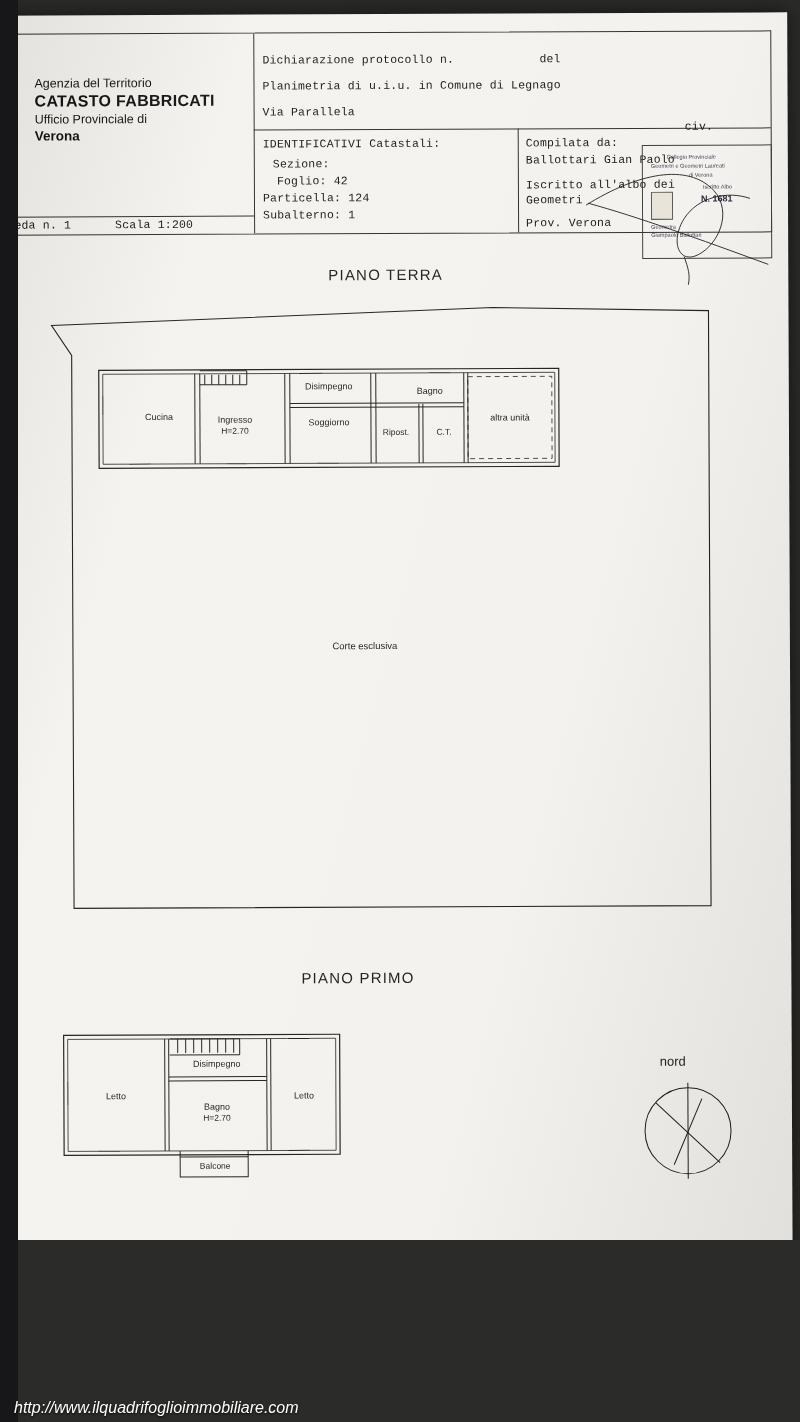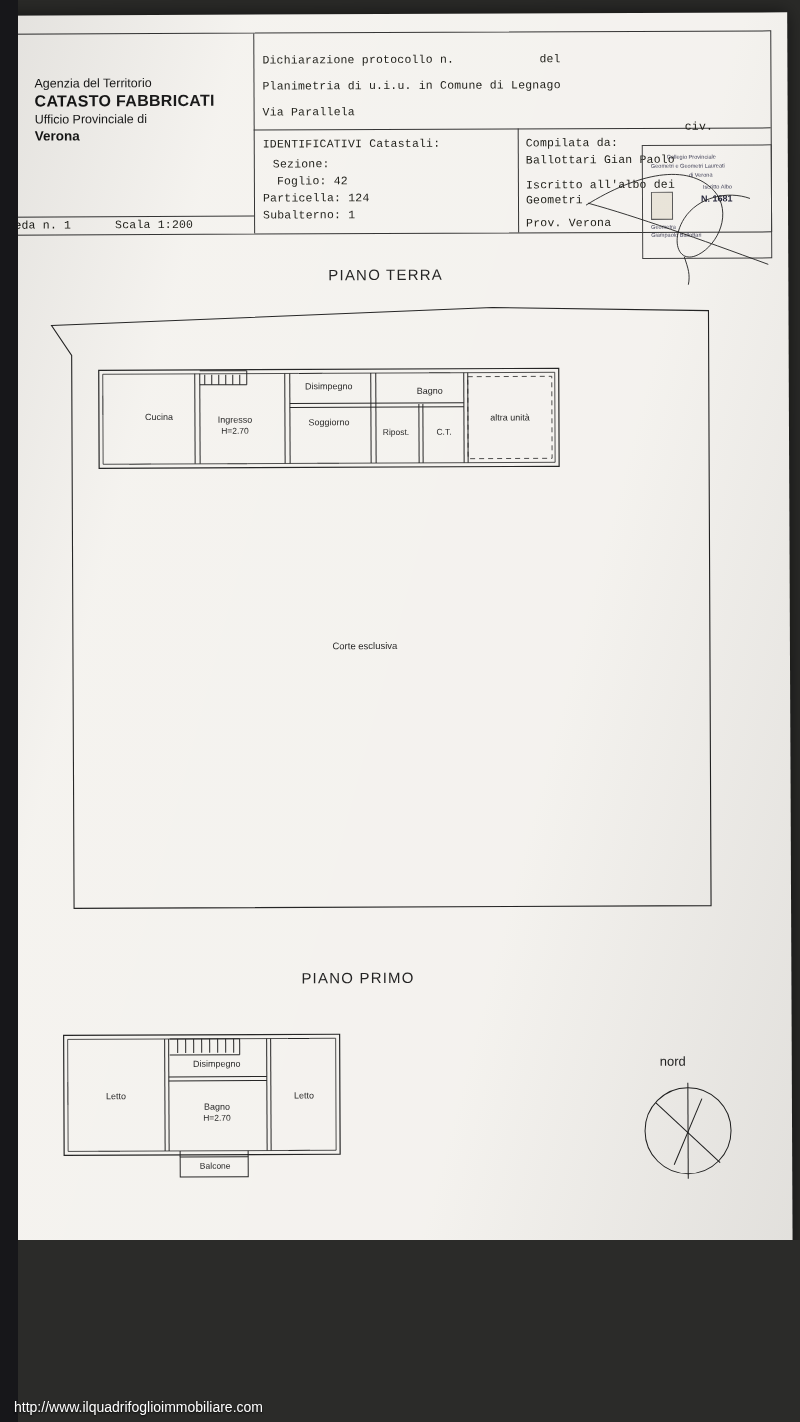--- a/index.html
+++ b/index.html
@@ -65,22 +65,22 @@
   .stamp .big{font-size:9px;color:#1d1d33;font-weight:bold;}
   .stampbox{position:absolute;left:8px;top:46px;width:20px;height:26px;border:1px solid #555;background:#e8e3d8;}
   .nord{position:absolute;left:658px;top:1041px;font-size:13px;color:#1c1c1c;}
   
   .bot{position:absolute;color:#e9e6df;font-size:10.5px;font-family:"Liberation Serif", serif;
        transform:rotate(-90deg);transform-origin:left top;white-space:nowrap;}
   .botpaper{position:absolute;left:270px;top:1262px;width:440px;height:160px;background:#f0eee8;opacity:.93;}
   .botp{position:absolute;color:#2a2a28;font-size:10.5px;font-family:"Liberation Serif", serif;
        transform:rotate(-90deg);transform-origin:left top;white-space:nowrap;}
   .url{
-    position:absolute;left:14px;top:1399px;font-size:14px;color:#ffffff;
-    font-family:"Liberation Sans", sans-serif;z-index:60;text-shadow:0 1px 2px rgba(0,0,0,.8);
+    position:absolute;left:14px;top:1399px;font-size:16px;color:#ffffff;
+    font-family:"Liberation Sans", sans-serif;z-index:60;text-shadow:0 1px 2px rgba(0,0,0,.8);font-style:italic;
   }
 </style>
 </head>
 <body>
 
 <div class="dark-left"></div>
 
 <div class="sheet">
 
   <div class="hdr">

